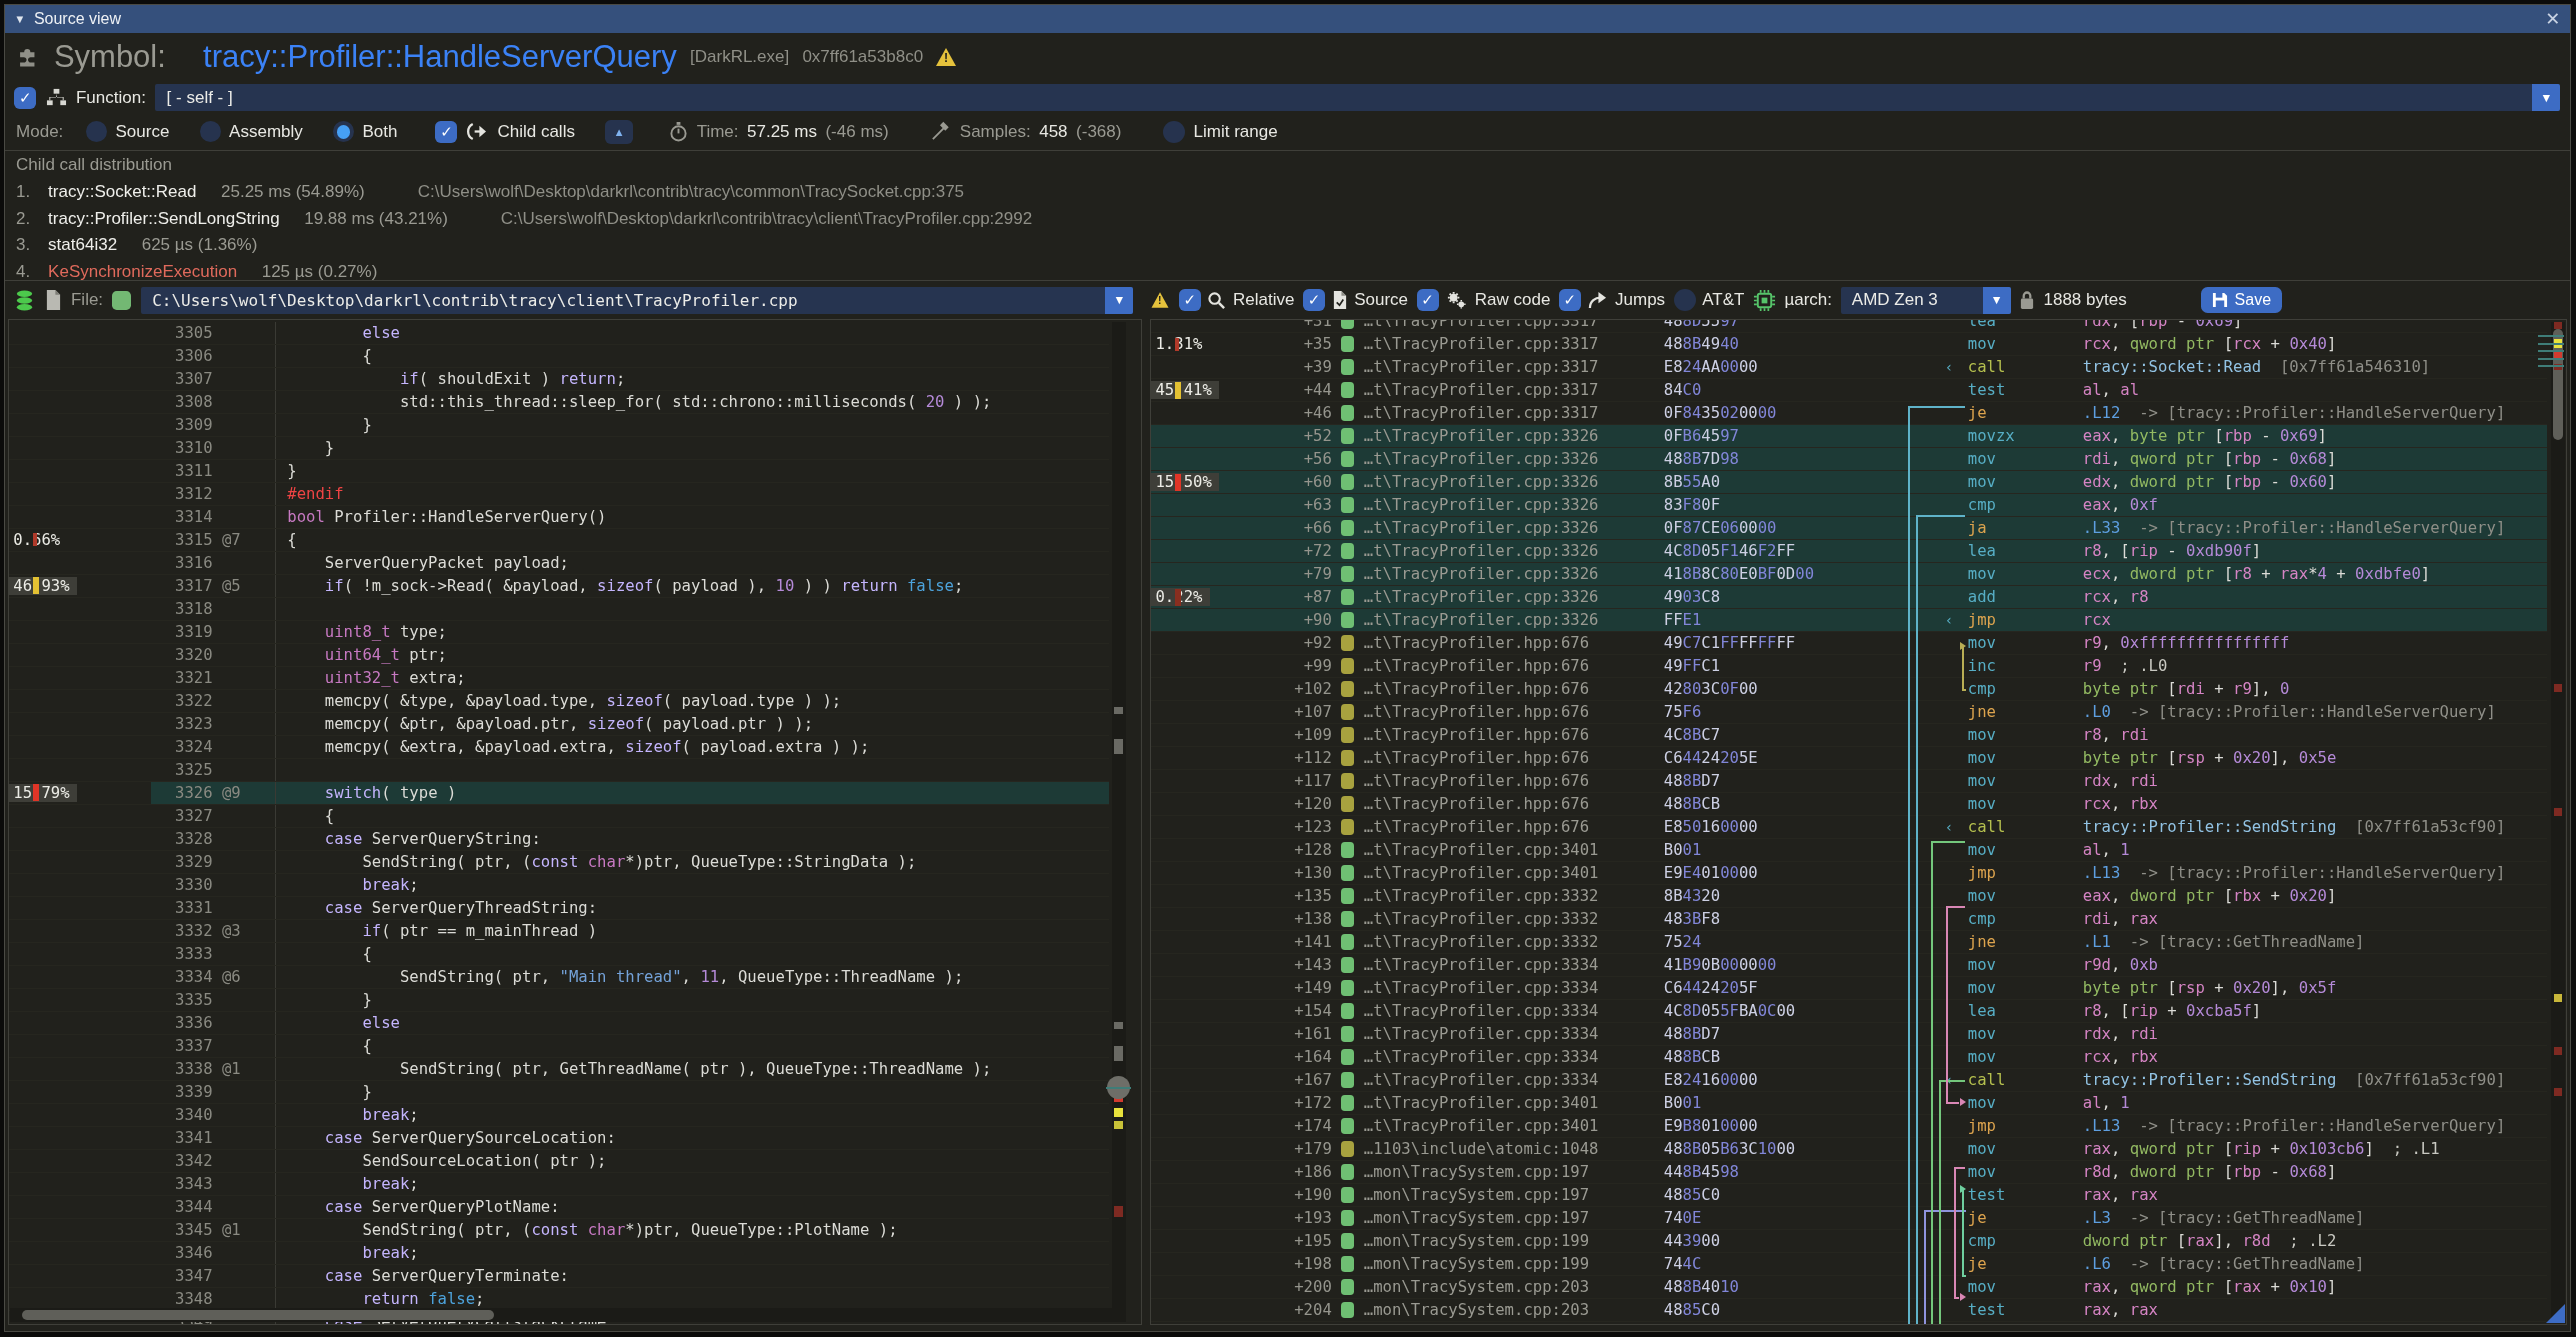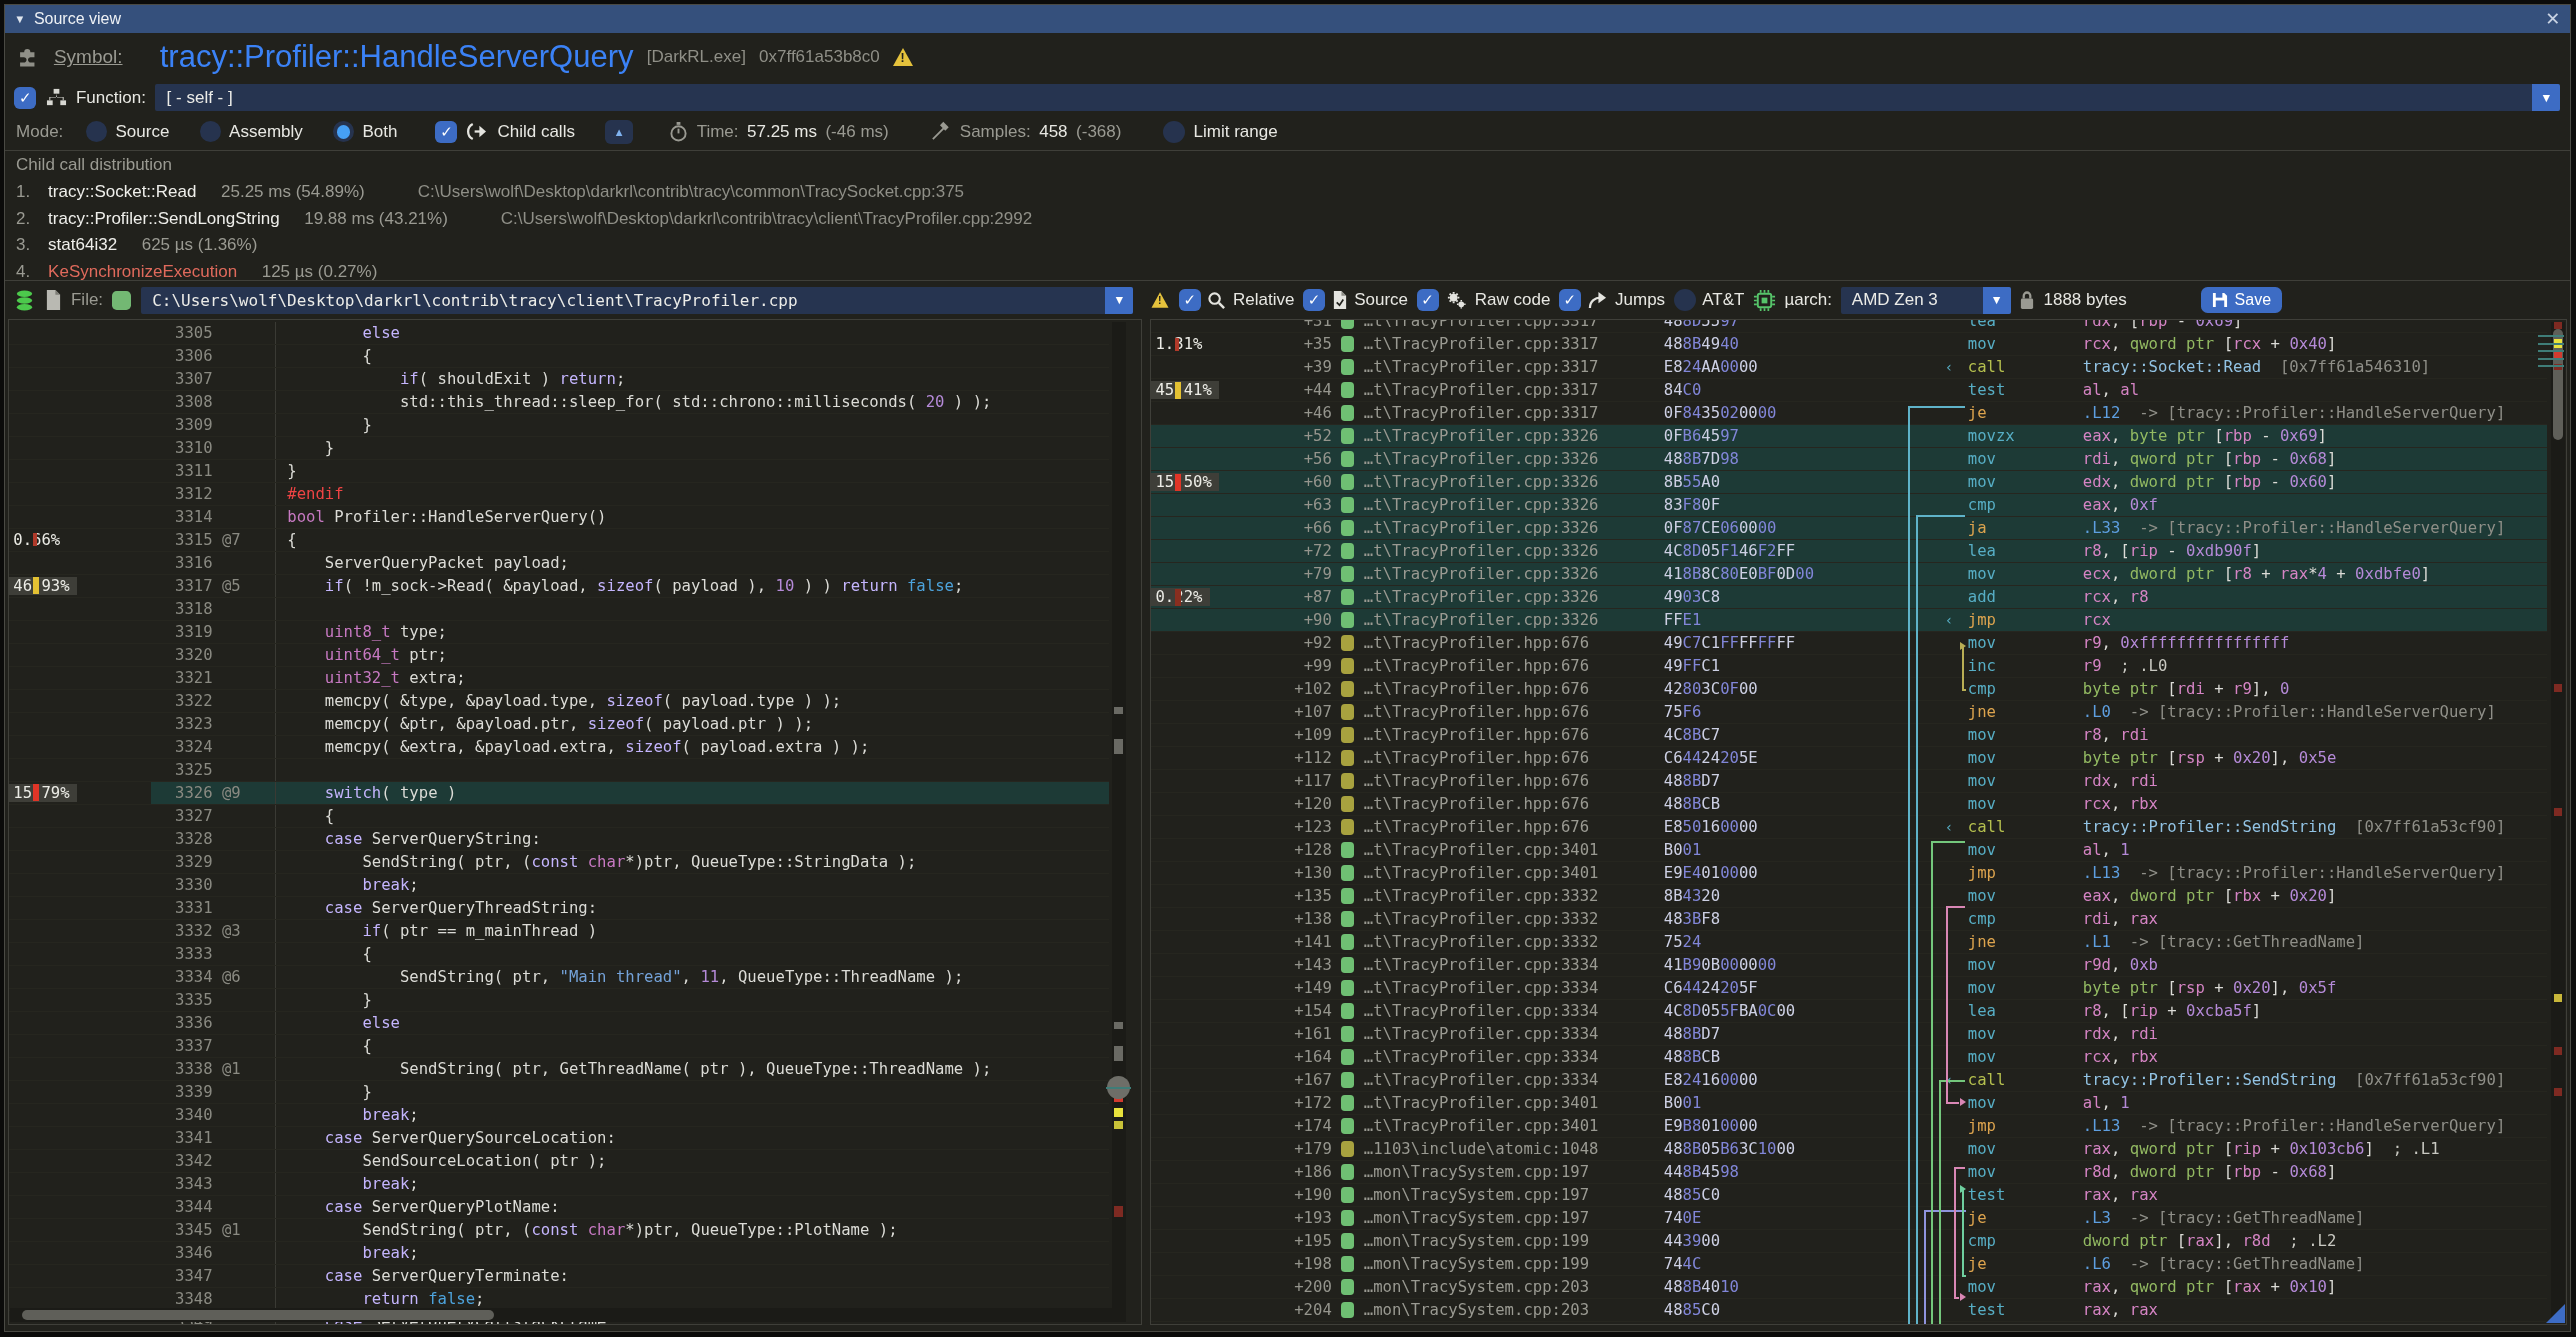--- a/index.html
+++ b/index.html
@@ -7,21 +7,21 @@
   .win{position:absolute;left:3.8px;top:3.8px;width:2567px;height:1328px;background:#21211c;
     border:0.9px solid #4a4a44;box-sizing:border-box;}
   .mono{font-family:"DejaVu Sans Mono",monospace;}
   
   .titlebar{position:absolute;left:0;top:0;right:0;height:28px;background:#35507c;display:flex;
     align-items:center;padding:0 9.4px;color:#eef1f5;font-size:16px;gap:8.5px;}
   .titlebar .tri{font-size:11.3px;color:#dfe5ee;}
   .titlebar .close{margin-left:auto;color:#c8d2e2;font-size:18px;cursor:pointer;}
   
   .symrow{position:absolute;left:0;top:31px;height:43px;display:flex;align-items:center;gap:13.2px;padding:0 11.3px;}
-  .symlabel{color:#9a9a92;font-size:19px;text-decoration:underline;}
+  .symlabel{color:#9a9a92;font-size:31px;}
   .symname{color:#3b82f6;font-size:31px;margin-left:24px;}
   .symmod,.symaddr{color:#8f8f87;font-size:17px;}
   .warn{width:0;height:0;border-left:10.4px solid transparent;border-right:10.4px solid transparent;
     border-bottom:18px solid #e5c23c;position:relative;display:inline-block;}
   .warn:after{content:"!";position:absolute;left:-2.4px;top:2.8px;font-size:12.3px;font-weight:bold;color:#21211c;}
   
   .funcrow{position:absolute;left:0;top:77px;right:0;height:32px;display:flex;align-items:center;gap:9.4px;padding:0 9.4px;}
   .lbl{color:#e8e8e3;font-size:17px;}
   .dimlbl{color:#9a9a92;font-size:17px;}
   .cb{width:22px;height:22px;border-radius:5.7px;background:#3d6cc4;display:inline-flex;align-items:center;

